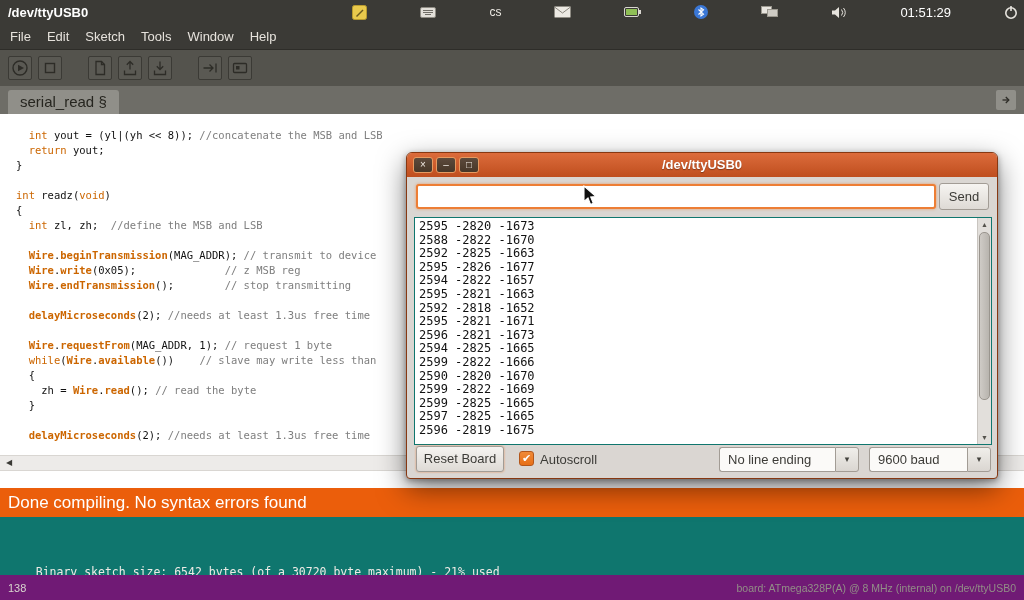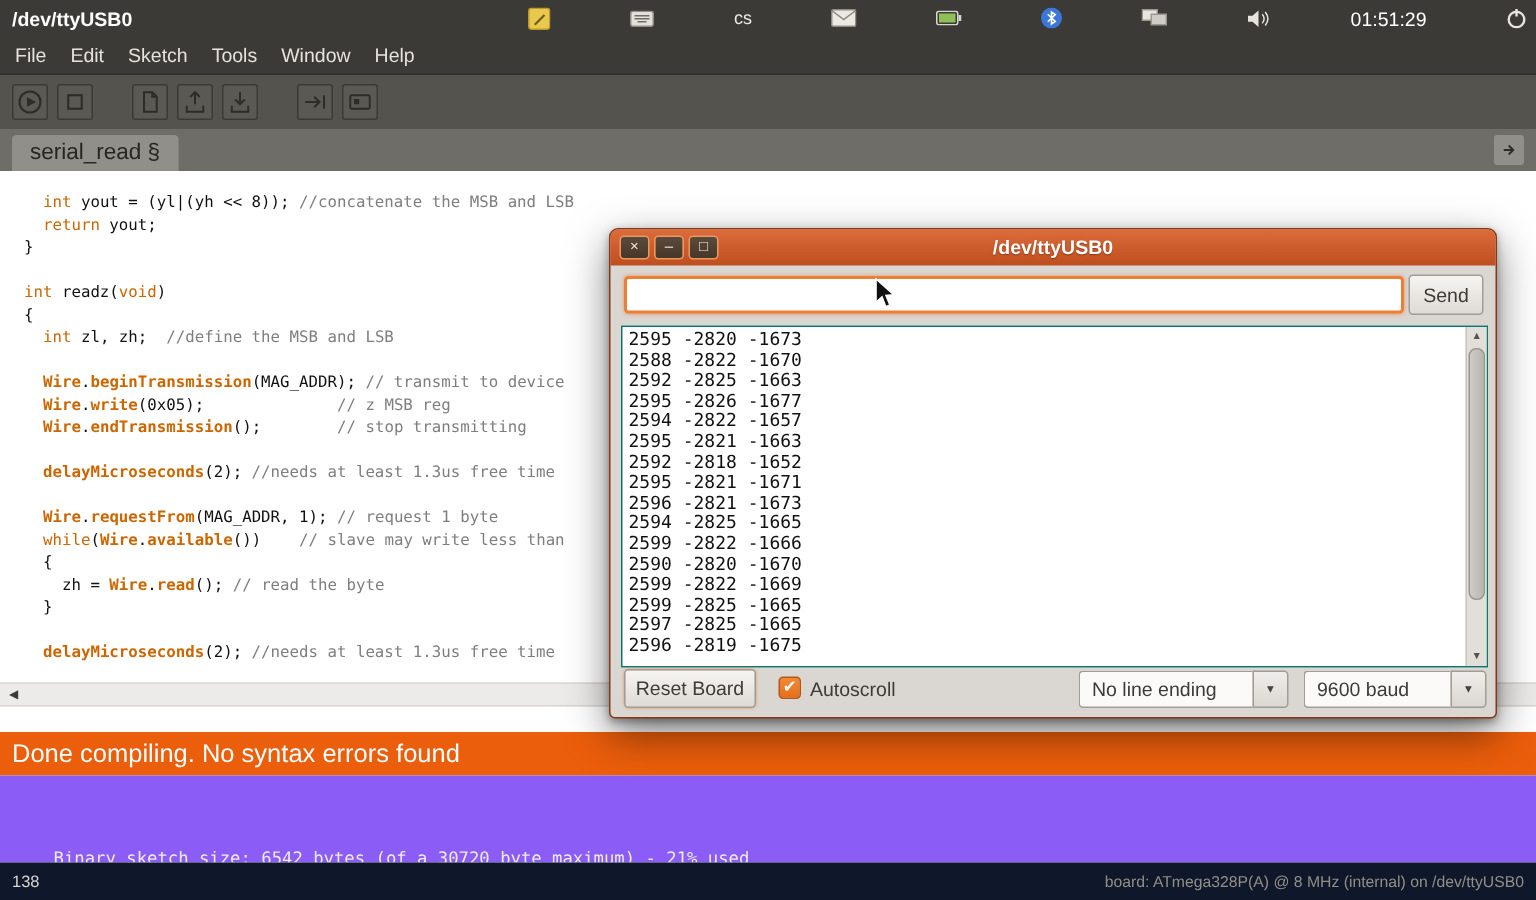--- a/index.html
+++ b/index.html
@@ -35,22 +35,22 @@
   .code-line { white-space:pre; min-height:15px; }
   .code .k  { color:#CC6600; }
   .code .f  { color:#CC6600; font-weight:bold; }
   .code .cm { color:#7E7E7E; }
   .code .p  { color:#111; }
   .hscroll { position:absolute; left:0; top:341px; width:100%; height:16px; background:#EDEBE9; border-top:1px solid #D9D6D2; border-bottom:1px solid #D9D6D2; display:flex; align-items:center; }
   .hscroll-arrow { width:18px; text-align:center; font-size:8px; color:#3B3A36; line-height:16px; }
 
   
   .statusbar { position:absolute; top:488px; left:0; width:100%; height:29px; background:#EB5E0B; color:#fff; font-size:17px; display:flex; align-items:center; padding-left:8px; }
-  .console { position:absolute; top:517px; left:0; width:100%; height:58px; background:#8b5cf6; color:#EDEBE6; font-family:"DejaVu Sans Mono", monospace; font-size:11.5px; padding:34px 0 0 8px; white-space:pre; }
-  .bottombar { position:absolute; top:575px; left:0; width:100%; height:25px; background:#0f172a; display:flex; align-items:center; justify-content:space-between; padding:0 8px; }
+  .console { position:absolute; top:517px; left:0; width:100%; height:58px; background:#0f766e; color:#EDEBE6; font-family:"DejaVu Sans Mono", monospace; font-size:11.5px; padding:34px 0 0 8px; white-space:pre; }
+  .bottombar { position:absolute; top:575px; left:0; width:100%; height:25px; background:#701a75; display:flex; align-items:center; justify-content:space-between; padding:0 8px; }
   .line-no { color:#D8D5CE; font-size:11px; }
   .board-info { color:#928F87; font-size:10.5px; }
 
   
   .sm-window { position:absolute; left:406px; top:152px; width:592px; height:327px; background:#DAD6D2; border:1px solid #873812; border-radius:6px 6px 4px 4px; box-shadow:0 10px 28px rgba(0,0,0,.5), 0 2px 6px rgba(0,0,0,.35); z-index:10; }
   .sm-titlebar { position:absolute; top:0; left:0; width:100%; height:24px; background:linear-gradient(#DC6C3C,#BF4E1E); border-radius:5px 5px 0 0; }
   .sm-title { position:absolute; width:100%; text-align:center; color:#fff; font-weight:bold; font-size:13px; line-height:24px; text-shadow:0 1px 1px rgba(0,0,0,.35); }
   .sm-buttons { position:absolute; left:6px; top:4px; display:flex; gap:3px; z-index:2; }
   .sm-btn { width:20px; height:16px; background:linear-gradient(#5C4A3C,#473728); border:1px solid #E79A60; border-radius:3px; color:#F0E9E2; font-size:10px; line-height:13px; text-align:center; }
   .sm-input { position:absolute; left:9px; top:31px; width:520px; height:25px; border:2px solid #ED7E35; border-radius:3px; background:#fff; box-shadow:0 0 3px rgba(237,126,53,.7); font-size:13px; padding:0 6px; outline:none; font-family:"Liberation Sans",sans-serif; }

